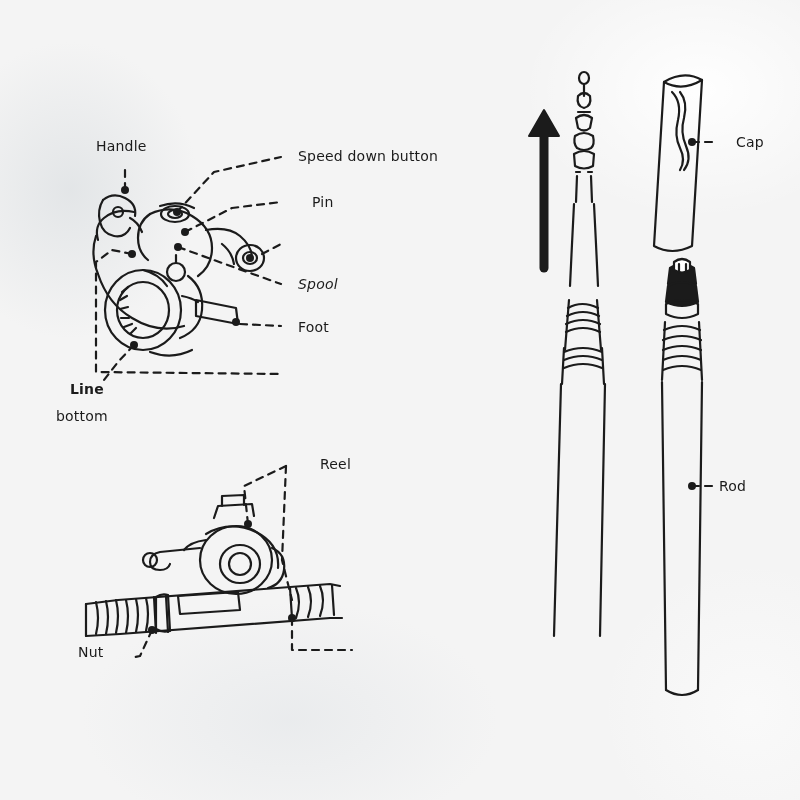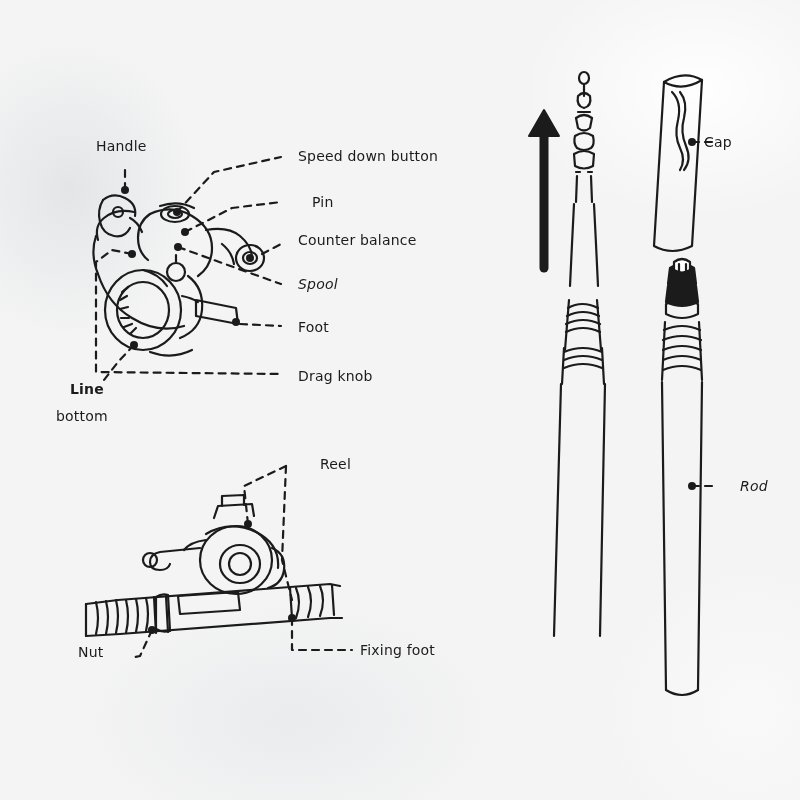--- a/index.html
+++ b/index.html
@@ -224,26 +224,23 @@
       <g stroke-dasharray="7 6" stroke-width="2.2">
         <path d="M692 142 L718 142"></path>
         <path d="M692 486 L718 486"></path>
       </g>
     </g>
   </svg>
 
   <div class="lbl" style="left:96px;  top:134px;">Handle</div>
   <div class="lbl" style="left:298px; top:144px;">Speed down button</div>
   <div class="lbl" style="left:312px; top:190px;">Pin</div>
-  <div class="lbl" style="left:298px; top:228px;">Counter balance</div>
   <div class="lbl" style="left:298px; top:272px;font-style:italic;">Spool</div>
   <div class="lbl" style="left:298px; top:315px;text-align:center;">Foot</div>
-  <div class="lbl" style="left:298px; top:364px;">Drag knob</div>
   <div class="lbl" style="left:70px;  top:377px;font-weight:bold;">Line</div>
   <div class="lbl" style="left:56px;  top:404px;text-align:right;">bottom</div>
 
   <div class="lbl" style="left:320px; top:452px;">Reel</div>
   <div class="lbl" style="left:78px;  top:640px;">Nut</div>
-  <div class="lbl" style="left:360px; top:638px;">Fixing foot</div>
-
-  <div class="lbl" style="left:704px; top:130px;">Cap</div>
-  <div class="lbl" style="left:740px; top:474px;font-style:italic;">Rod</div>
+
+  <div class="lbl" style="left:736px; top:130px;">Cap</div>
+  <div class="lbl" style="left:719px; top:474px;">Rod</div>
 </div>
 
 </body></html>

